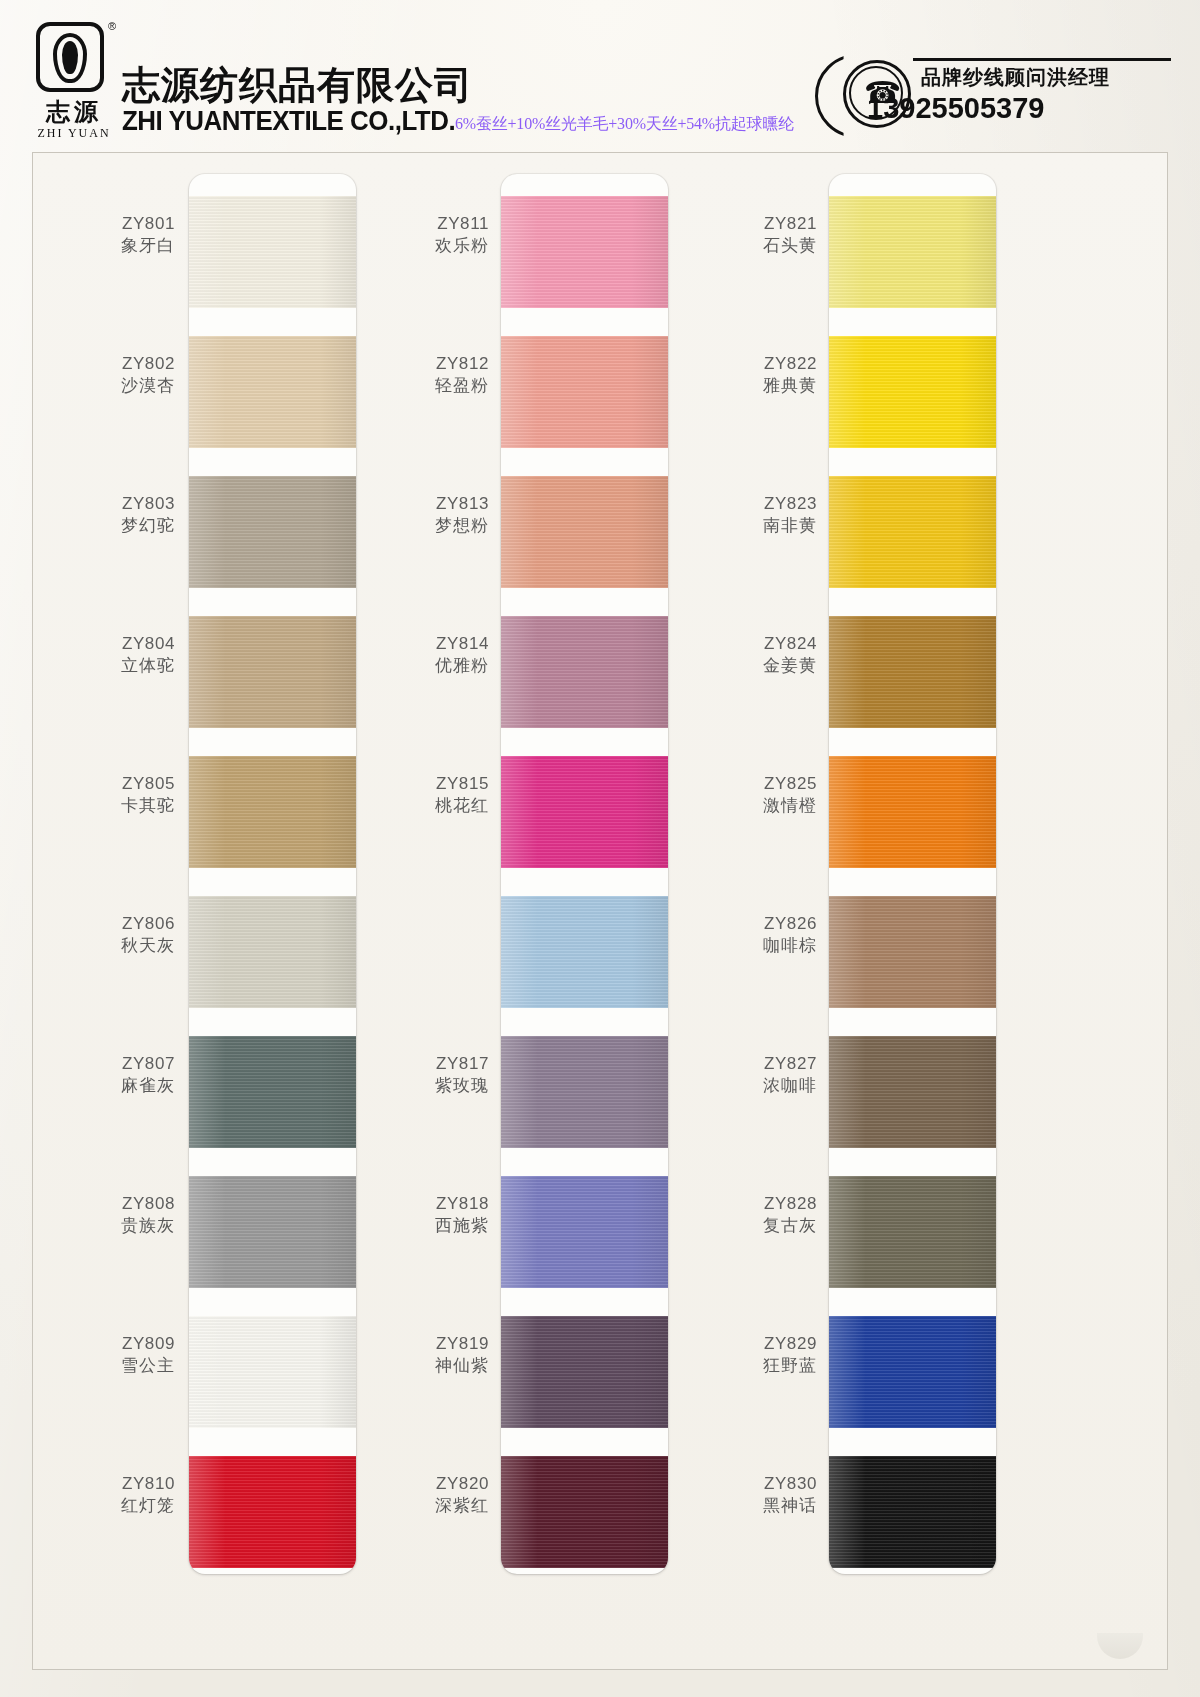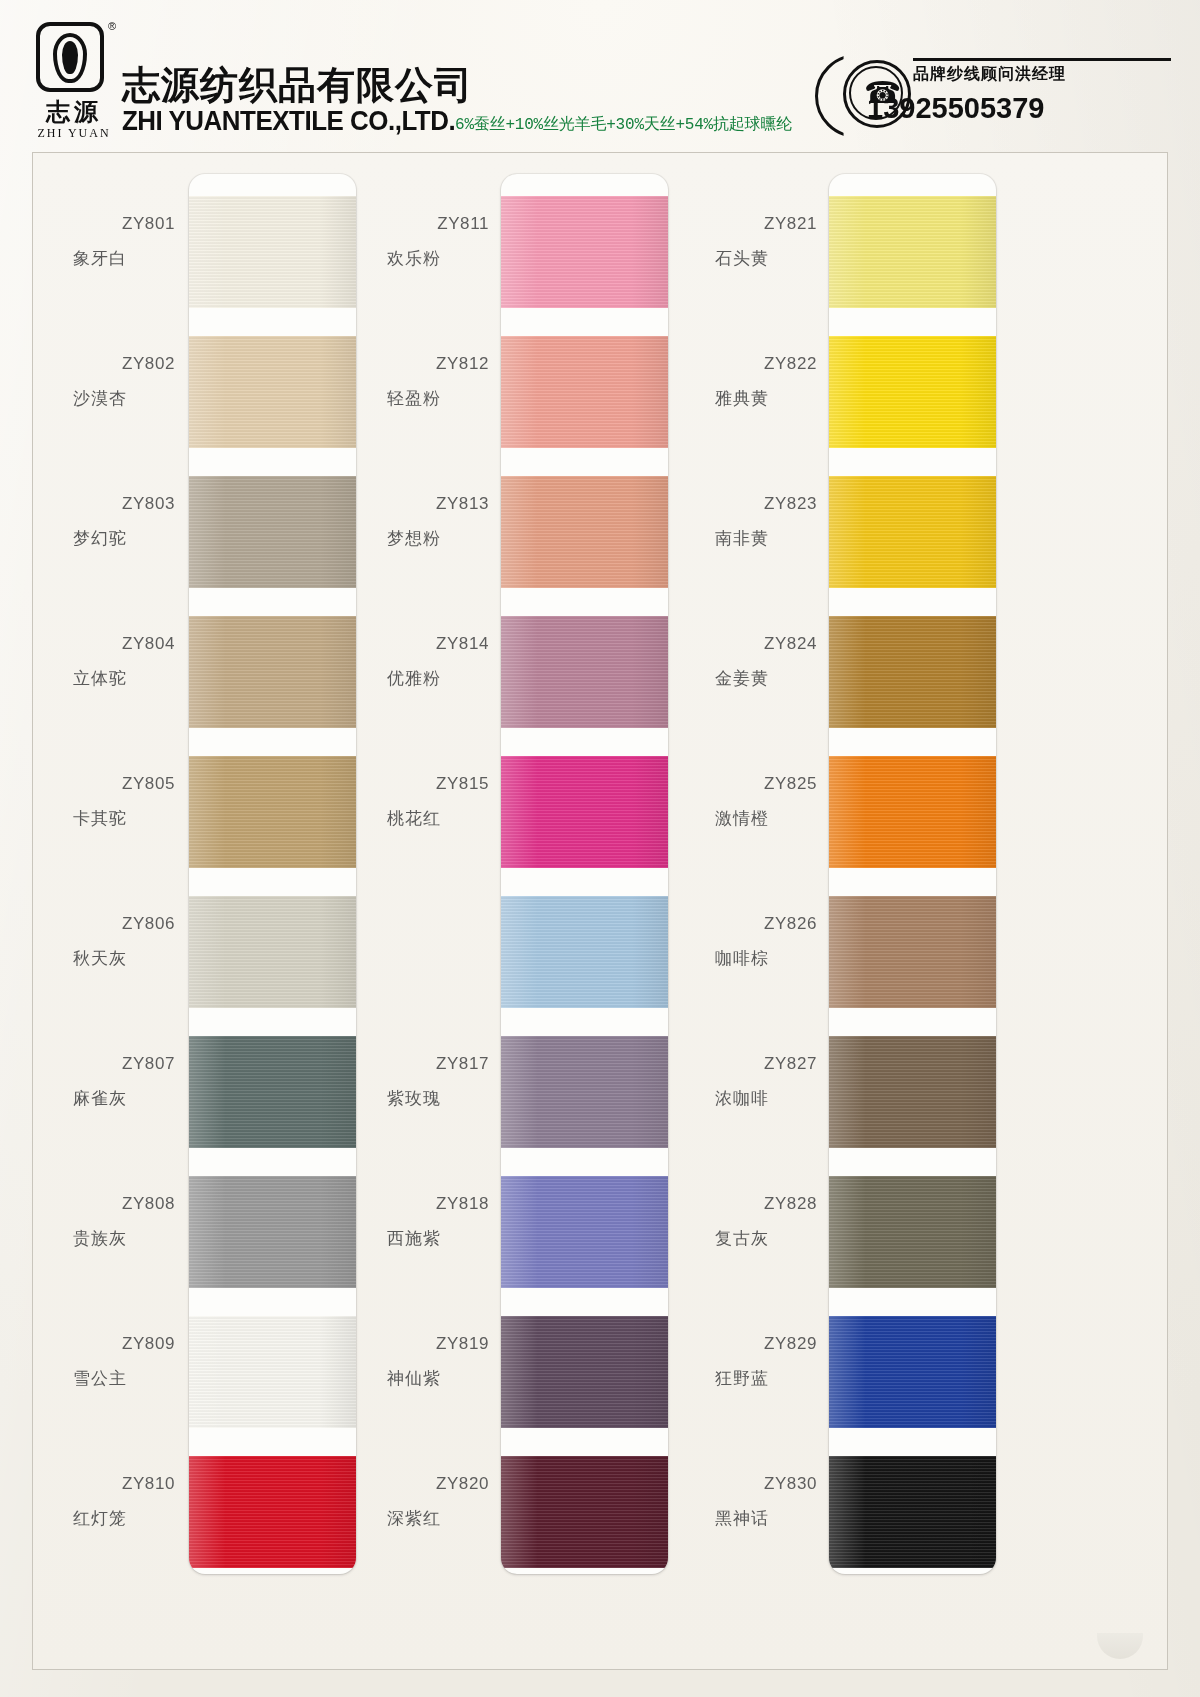--- a/index.html
+++ b/index.html
@@ -65,22 +65,22 @@
     transform:scaleX(.96);transform-origin:left center;
   }
 
   .product-title{
     position:absolute;left:460px;top:82px;
     font-size:26px;color:#3a3a3a;letter-spacing:1px;
     font-family:"DejaVu Sans","Liberation Sans",sans-serif;
   }
   .product-comp{
     position:absolute;left:455px;top:114px;
-    font-size:16px;color:#15803d;letter-spacing:-0.2px;
-    font-family:Liberation Mono, monospace;
+    font-size:16px;color:#8b5cf6;letter-spacing:-0.2px;
+    font-family:Liberation Serif, serif;
     white-space:nowrap;
   }
 
   
   .contact{position:absolute;left:843px;top:48px;width:330px;height:86px;}
   .contact-ring{
     position:absolute;left:0;top:12px;width:62px;height:62px;
     border:3px solid #111;border-radius:50%;
   }
   .contact-ring2{
@@ -89,22 +89,22 @@
   }
   .contact-swish{
     position:absolute;left:-28px;top:6px;width:78px;height:78px;
     border:3px solid #111;border-radius:50%;
     clip-path:polygon(0 0,34% 0,34% 100%,0 100%);
   }
   .phone-glyph{
     position:absolute;left:21px;top:30px;font-size:30px;line-height:1;color:#111;
   }
   .contact-tag{
-    position:absolute;left:70px;top:16px;
-    font-size:16px;color:#111;font-weight:bold;letter-spacing:1px;
+    position:absolute;left:78px;top:16px;
+    font-size:20px;color:#111;font-weight:bold;letter-spacing:1px;
     font-family:"DejaVu Sans","Liberation Sans",sans-serif;
   }
   .contact-rule{position:absolute;left:70px;top:10px;width:258px;height:3px;background:#111;}
   .contact-num{
     position:absolute;left:24px;top:44px;
     font-size:29px;font-weight:bold;color:#111;letter-spacing:0px;
     font-family:"Liberation Sans","DejaVu Sans",sans-serif;
   }
 
   
@@ -157,24 +157,23 @@
   .col-3 .lbl{text-align:right;}
   .col-1 .lbl{left:-28px;}
   .col-2 .lbl{left:-38px;}
   .col-3 .lbl{left:-42px;}
   .lbl .code{
     font-size:17px;color:#5d5d5d;letter-spacing:.6px;
     font-family:"Liberation Sans","DejaVu Sans",sans-serif;
     white-space:nowrap;
   }
   .lbl .name{
-    margin-top:13px;font-size:17px;color:#5a5a5a;letter-spacing:1px;
+    font-size:17px;color:#5a5a5a;letter-spacing:1px;
     font-family:"DejaVu Sans","Liberation Sans",sans-serif;
     white-space:nowrap;
-    text-align:center;
   }
 
   .corner-tab{
     position:absolute;right:24px;bottom:10px;width:46px;height:26px;
     border-radius:0 0 24px 24px;
     background:linear-gradient(180deg,#eceae3,#e3e0d8);
     opacity:.9;
   }
 </style>
 </head>

